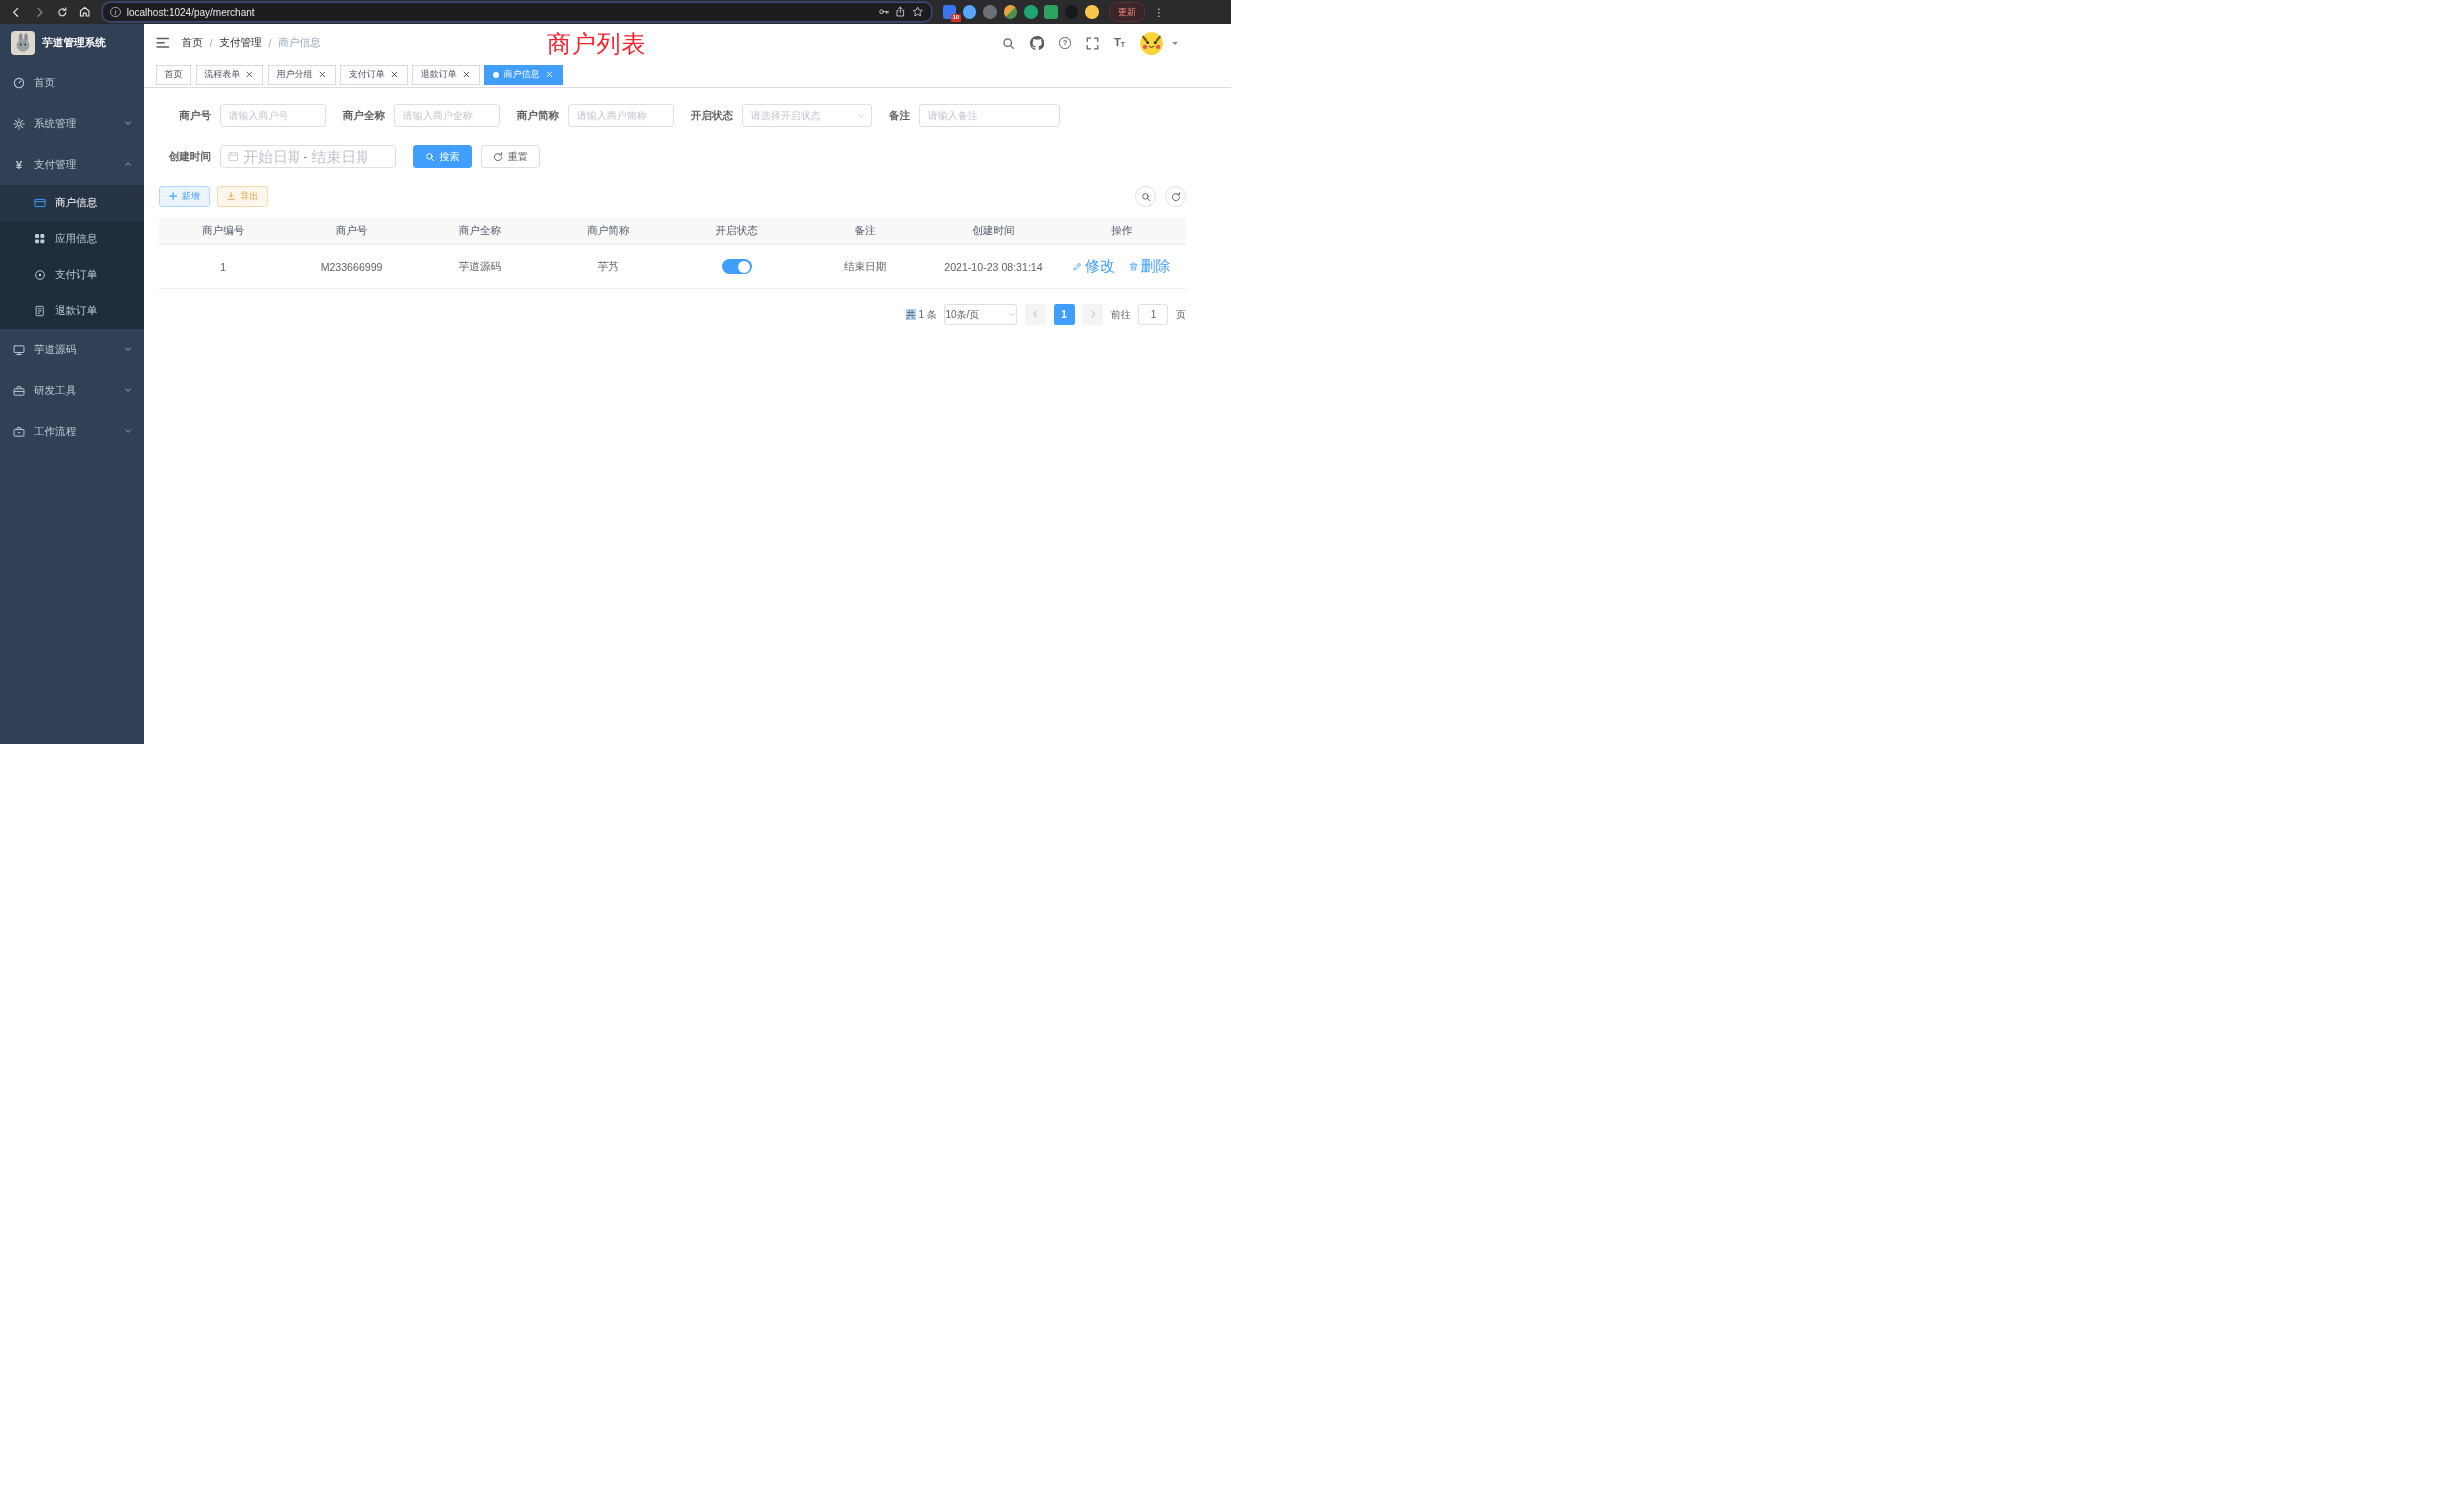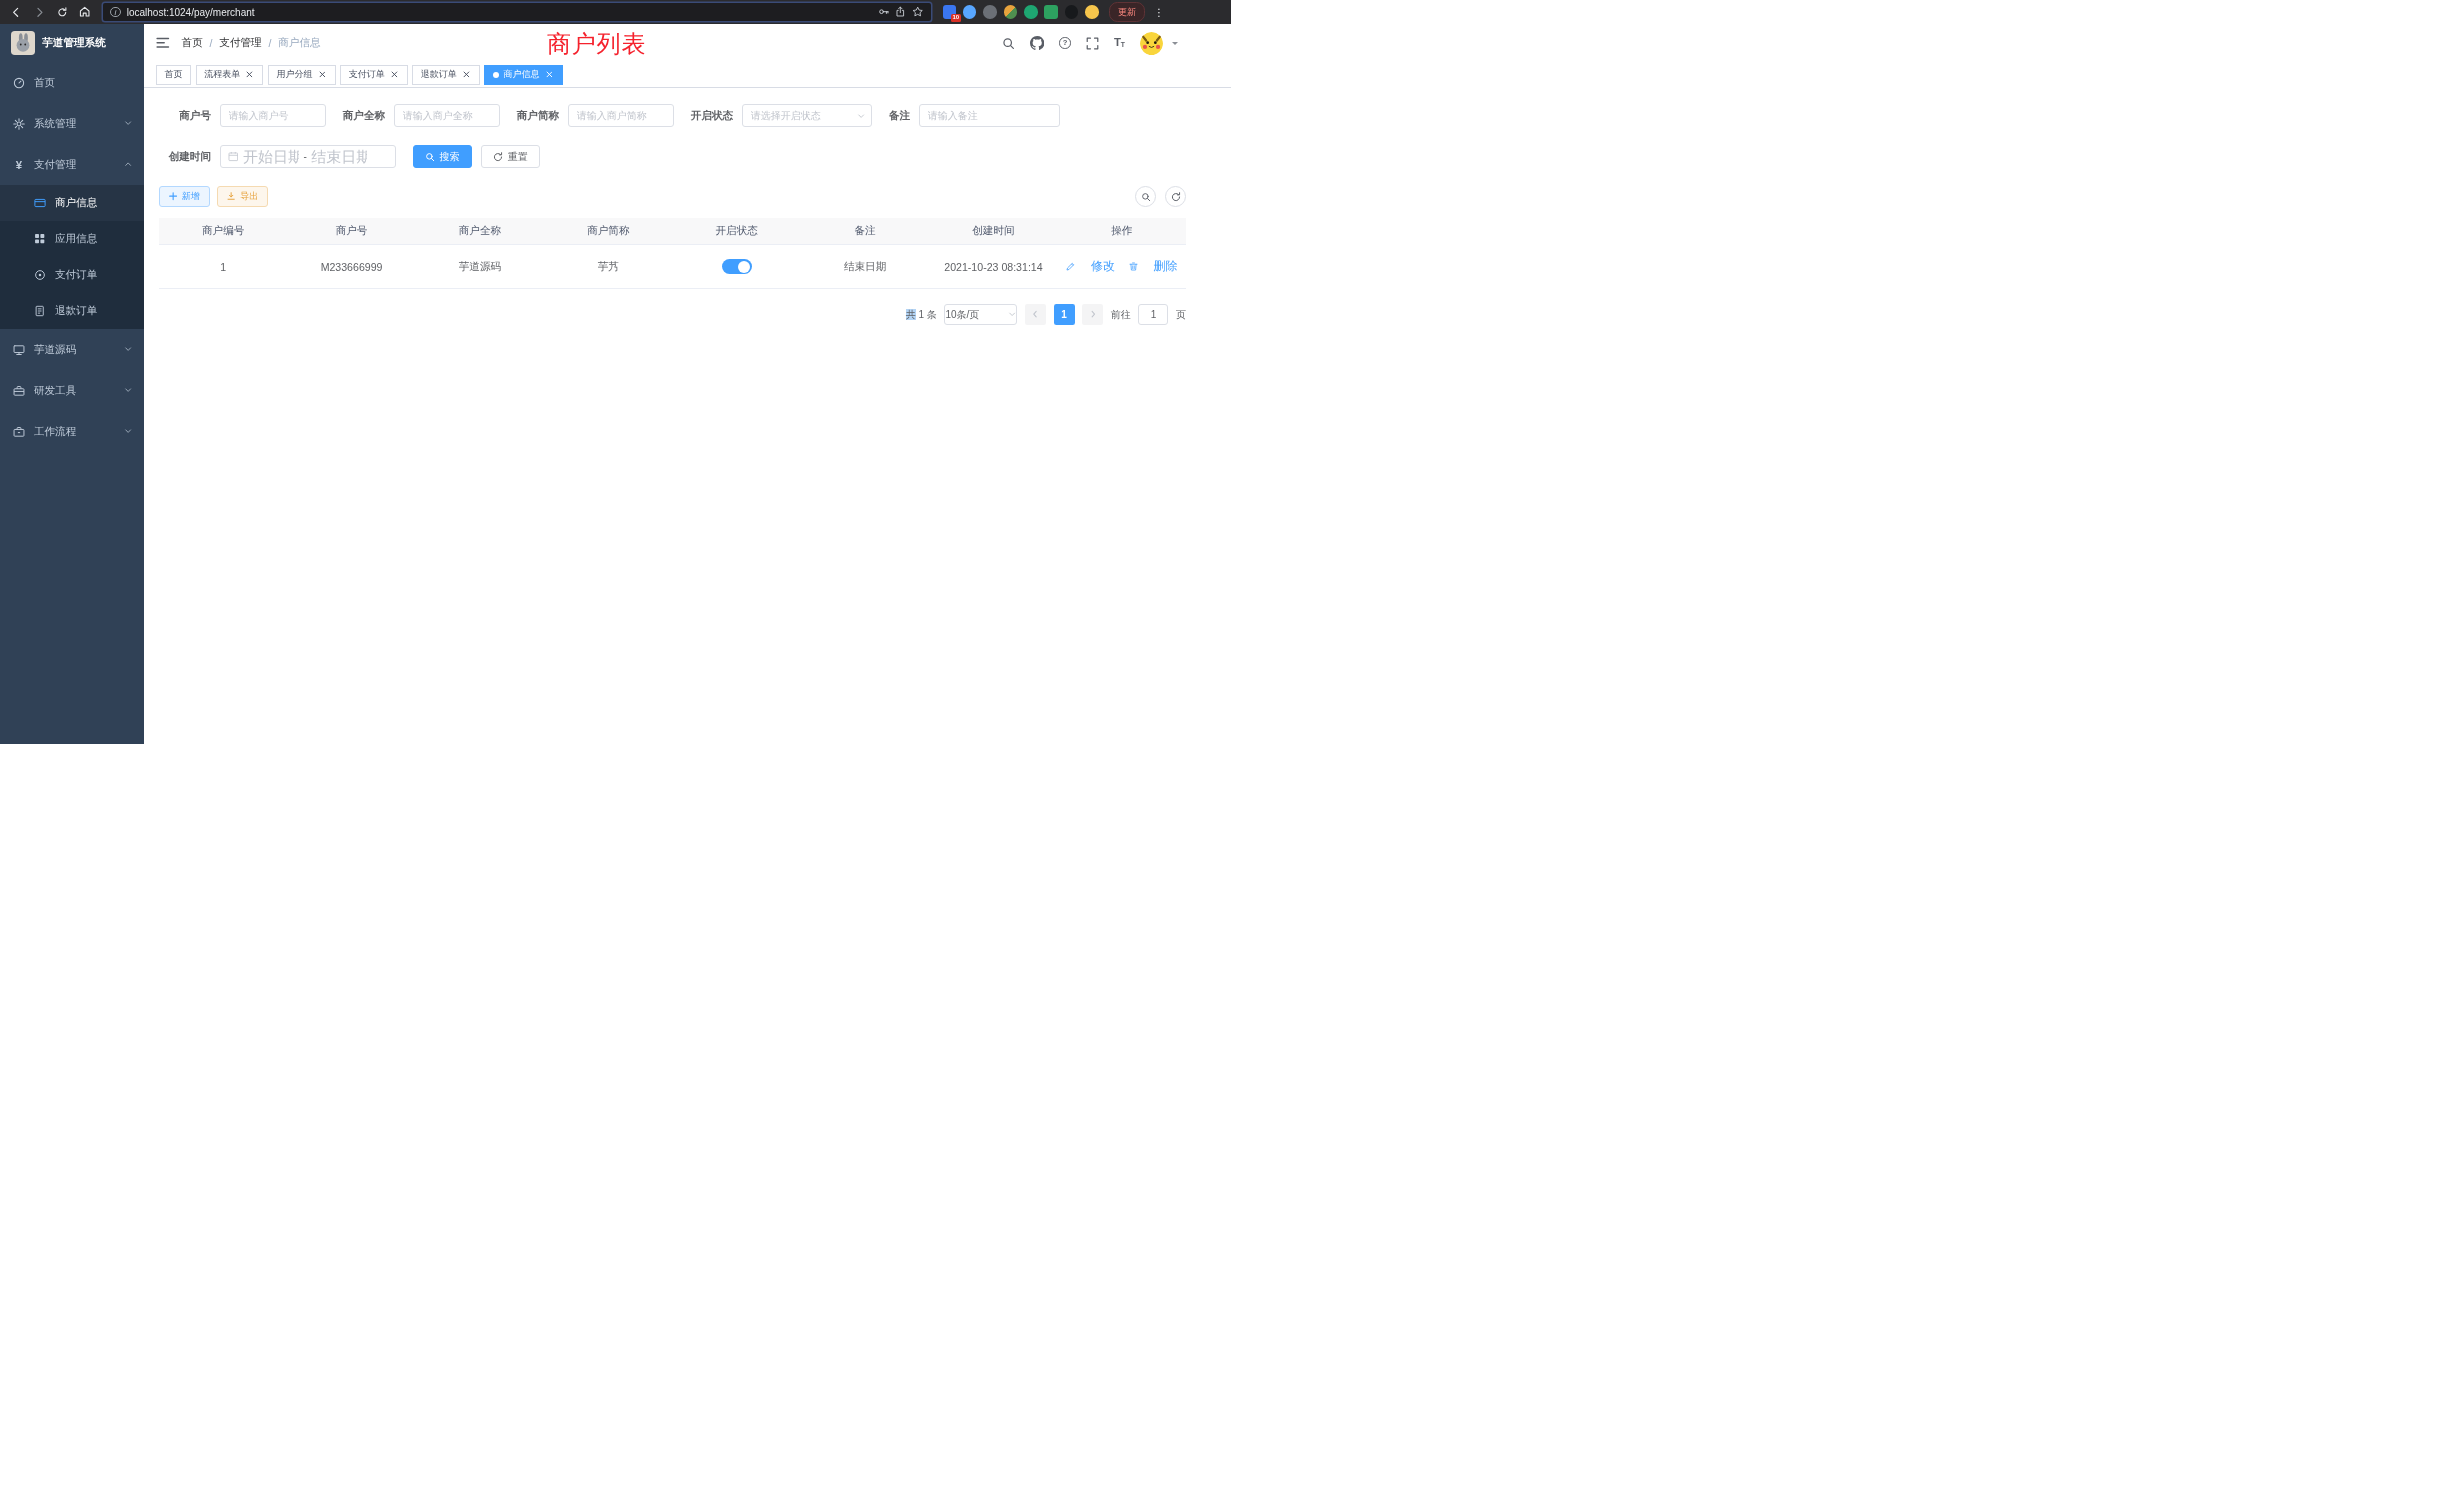--- a/index.html
+++ b/index.html
@@ -4,21 +4,21 @@
 <style>
   *{margin:0;padding:0;box-sizing:border-box}
   html,body{width:1231px;height:744px}
   body{font-family:"Liberation Sans","DejaVu Sans",sans-serif;background:#fff;overflow:hidden;position:relative;font-size:10.6px;color:#303133}
   svg{display:block}
 
   
   .chrome{height:24px;background:#2b2b2e;display:flex;align-items:center;padding:0 7.6px 0 6px;gap:3px}
   .nav-ic{width:20px;height:20px;display:flex;align-items:center;justify-content:center;color:#e8eaed;border-radius:50%;cursor:pointer;flex:0 0 auto}
   .nav-ic.dim{color:#8a8f95}
-  .urlbar{display:flex;align-items:center;width:828px;height:18px;background:#1d1d20;border-radius:2px;padding:0 7.6px;gap:6px;margin-left:4.5px;box-shadow:0 0 0 1.5px rgba(87,134,255,.35)}
+  .urlbar{display:flex;align-items:center;width:828px;height:18px;background:#1d1d20;border-radius:7px;padding:0 7.6px;gap:6px;margin-left:4.5px;box-shadow:0 0 0 1.5px rgba(87,134,255,.35)}
   .info-badge{width:10.6px;height:10.6px;border:0.9px solid #9aa0a6;border-radius:50%;color:#9aa0a6;font-size:6.8px;display:flex;align-items:center;justify-content:center;font-style:italic;font-weight:700;flex:0 0 auto}
   .url-text{color:#e8eaed;font-size:10px;flex:1;white-space:nowrap;overflow:hidden}
   .u-ic{color:#c7cbd1;flex:0 0 auto;cursor:pointer}
   .ext-row{display:flex;align-items:center;gap:6.8px;margin-left:9px}
   .ext{width:13.6px;height:13.6px;border-radius:50%;position:relative;cursor:pointer;flex:0 0 auto}
   .ext.sq{border-radius:3px}
   .ext .badge{position:absolute;bottom:-3px;right:-4.5px;background:#d93025;color:#fff;font-size:6px;line-height:7.6px;padding:0 1.5px;border-radius:1.5px;font-weight:700}
   .update-pill{margin-left:7.6px;padding:2.3px 7.6px;border-radius:8.3px;background:#3a2527;border:0.8px solid #5f3336;color:#ff8a80;font-size:9px;cursor:pointer;white-space:nowrap}
   .dots{color:#e8eaed;font-size:10.6px;margin:0 1.5px 0 6px;cursor:pointer}
 
@@ -85,21 +85,21 @@
   .btn-plain-warning{background:#fdf6ec;border-color:#f5dab1;color:#e6a23c}
   .toolbar{display:flex;align-items:center;gap:7.6px;margin-bottom:10.6px}
   .tb-right{margin-left:auto;display:flex;gap:9px}
   .circle-btn{width:21px;height:21px;border-radius:50%;border:0.8px solid #dcdfe6;background:#fff;color:#5a5e66;display:flex;align-items:center;justify-content:center;cursor:pointer}
 
   table.grid{width:100%;border-collapse:collapse;table-layout:fixed}
   .grid th{height:27px;background:#f8f8f9;color:#515a6e;font-weight:400;font-size:10.6px;border-bottom:0.8px solid #ebeef5;text-align:center}
   .grid td{height:44px;border-bottom:0.8px solid #ebeef5;color:#606266;font-size:10.6px;text-align:center}
   .switch{width:30px;height:15px;border-radius:7.6px;background:#409eff;position:relative;display:inline-block;cursor:pointer;vertical-align:middle}
   .switch::after{content:"";position:absolute;right:1.5px;top:1.5px;width:12px;height:12px;background:#fff;border-radius:50%}
-  .op-link{color:#409eff;font-size:12px;display:inline-flex;align-items:center;gap:16px;cursor:pointer;margin:0 5.3px}
+  .op-link{color:#409eff;font-size:15px;display:inline-flex;align-items:center;gap:3px;cursor:pointer;margin:0 5.3px}
 
   .pager{display:flex;align-items:center;justify-content:flex-end;gap:7.6px;margin-top:15px;font-size:10px;color:#606266}
   .total .hl{background:#b3d4f5}
   .size-select{width:73px;height:21px;border:0.8px solid #dcdfe6;border-radius:3px;display:flex;align-items:center;justify-content:space-between;padding:0 0;color:#606266;cursor:pointer;background:#fff}
   .pg-btn{min-width:21px;height:21px;border-radius:2.3px;background:#f4f4f5;display:flex;align-items:center;justify-content:center;cursor:pointer;color:#606266}
   .pg-btn.disabled{color:#c0c4cc}
   .pg-cur{min-width:21px;height:21px;border-radius:2.3px;background:#409eff;color:#fff;display:flex;align-items:center;justify-content:center;font-weight:700;cursor:pointer}
   .goto-input{width:30px;height:21px;border:0.8px solid #dcdfe6;border-radius:3px;text-align:center;font-size:10px;color:#606266;outline:none;font-family:inherit}
 
   .annotation{position:absolute;left:547px;top:28px;font-size:24px;color:#f5222d;font-weight:500;z-index:5;letter-spacing:0.8px}

